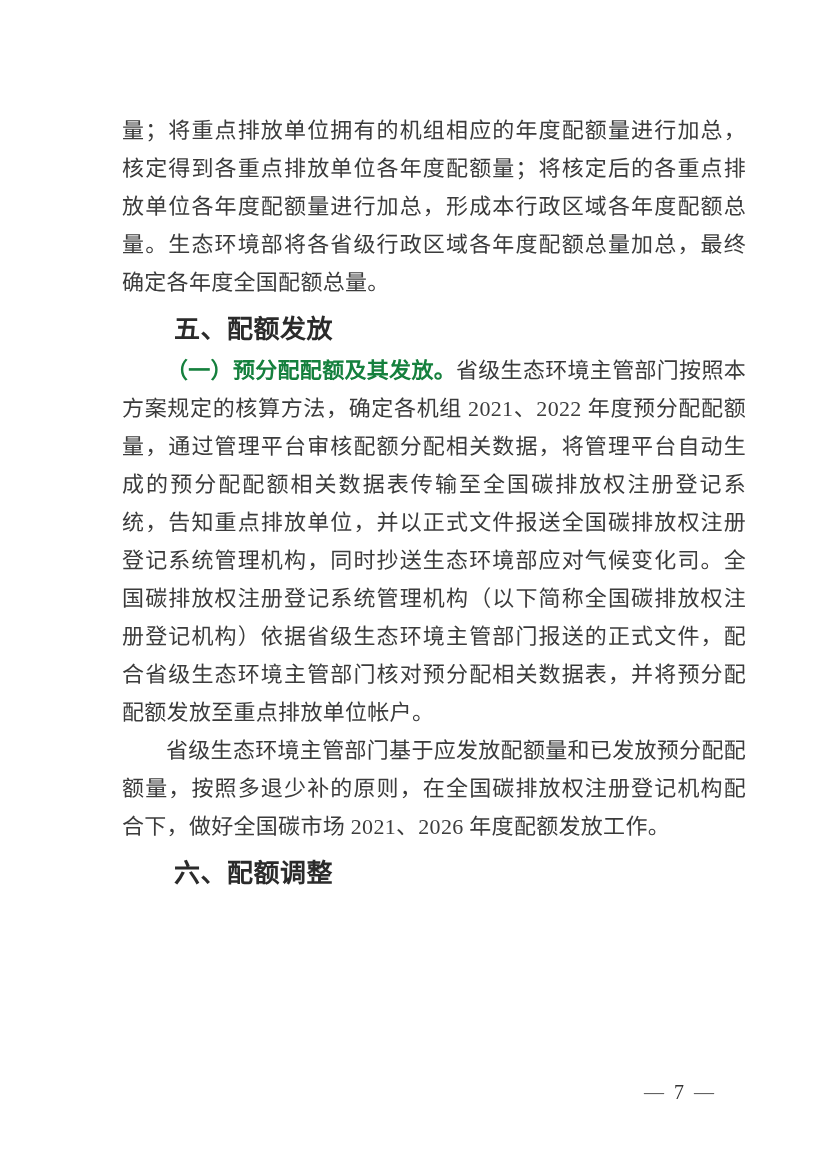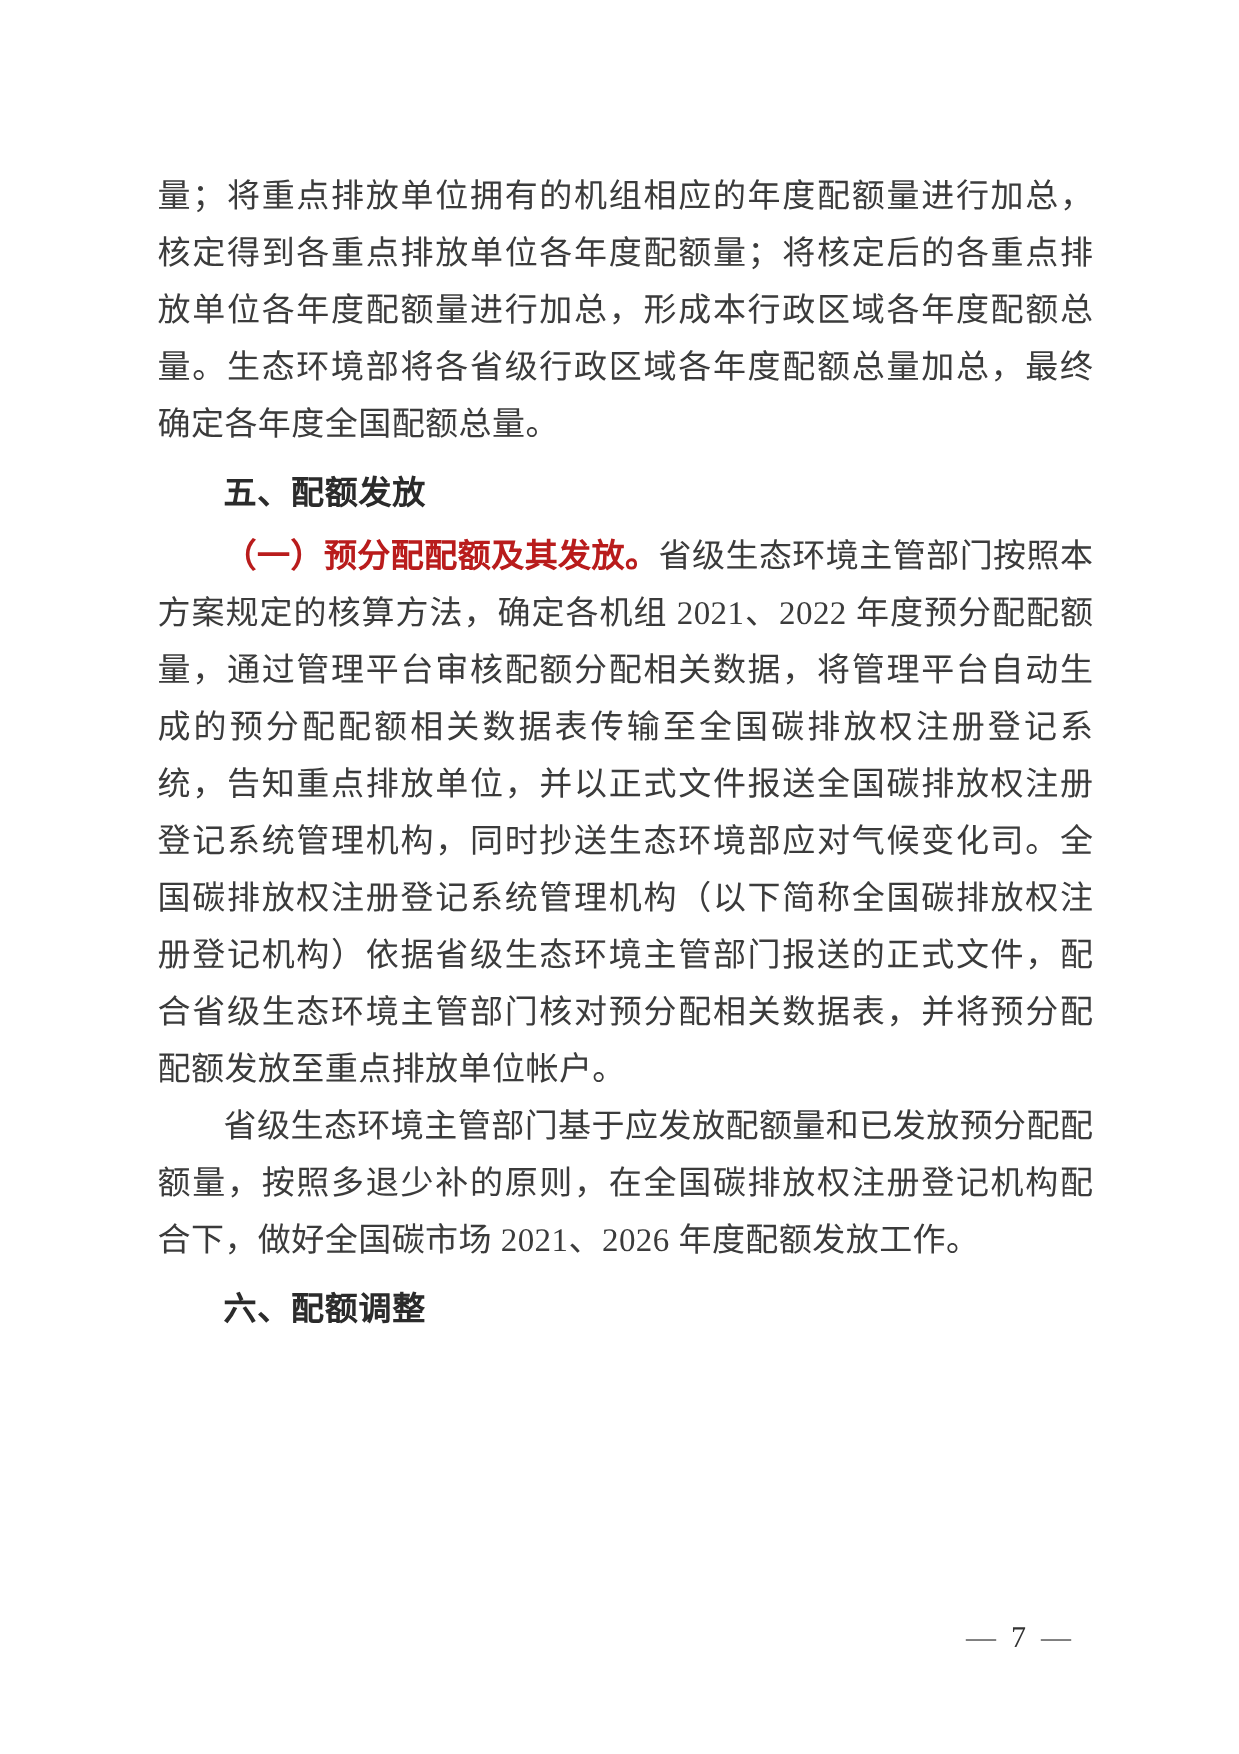--- a/index.html
+++ b/index.html
@@ -14,43 +14,43 @@
     overflow: hidden;
     font-family: "Liberation Serif", serif;
   }
   .page {
     position: absolute;
     inset: 0;
     background: #ffffff;
   }
   .text-block {
     position: absolute;
-    left: 105px;
+    left: 122px;
     top: 112px;
     width: 624px;
   }
   .body-para {
     margin: 0;
     font-size: 22px;
     line-height: 38px;
     color: #3b3b3b;
     text-align: justify;
     letter-spacing: 0.3px;
     font-family: "Liberation Serif", serif;
   }
   .body-para.indent {
     text-indent: 2em;
   }
   .lead {
     font-weight: 700;
-    color: #b91c1c;
+    color: #15803d;
   }
   .heading {
     margin: 8px 0 4px 0;
-    font-size: 22px;
+    font-size: 26px;
     line-height: 38px;
     font-weight: 700;
     color: #2b2b2b;
     text-indent: 2em;
     letter-spacing: 0.5px;
     font-family: "Liberation Sans", sans-serif;
   }
   .footer {
     position: absolute;
     left: 644px;

